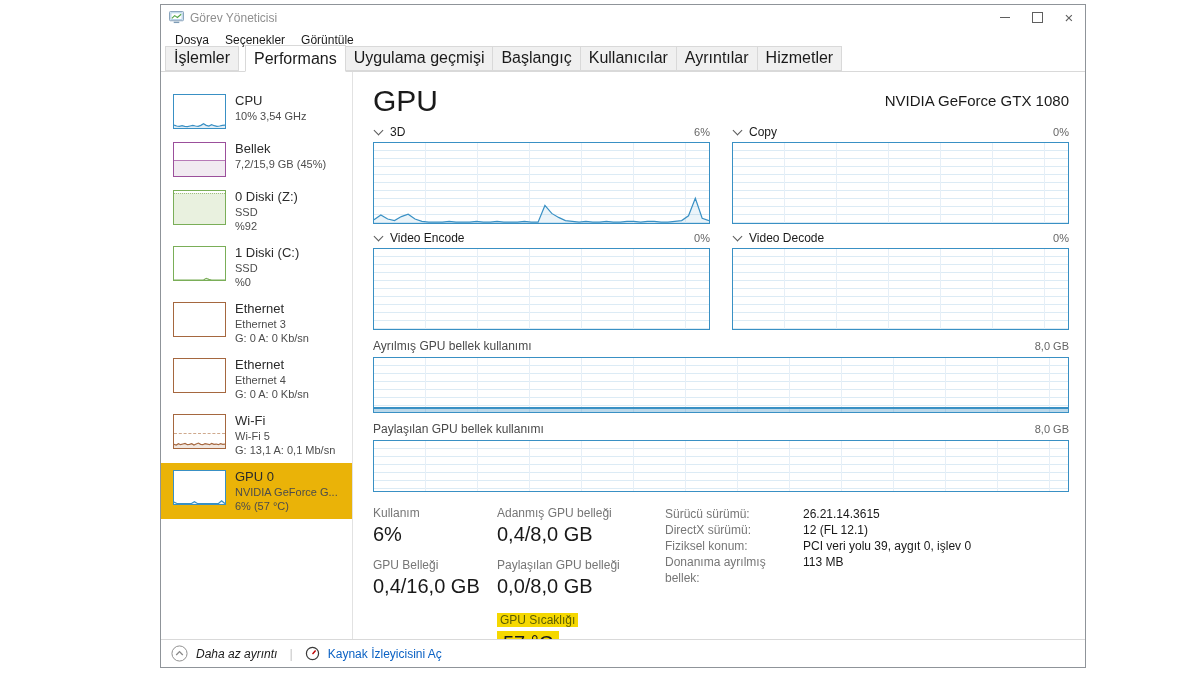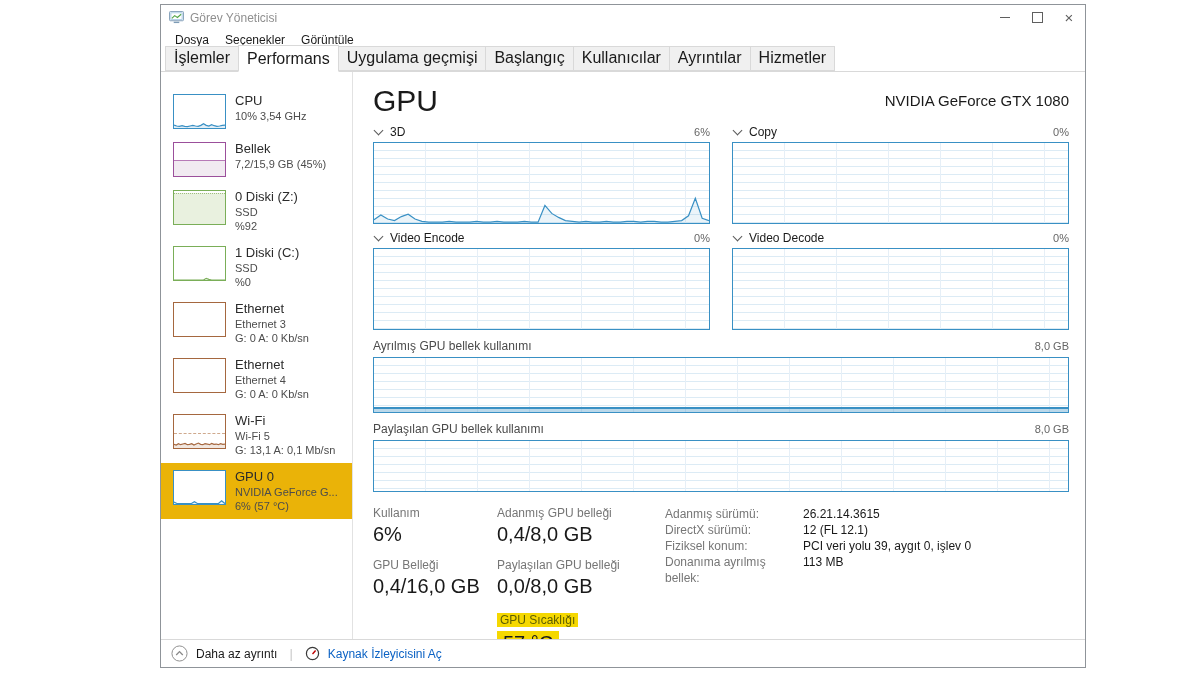--- a/index.html
+++ b/index.html
@@ -15,21 +15,21 @@
   .ctrl .min-glyph{display:block;width:10px;height:1px;background:#5f5f5f;}
   .ctrl .max-glyph{display:block;width:9px;height:9px;border:1px solid #5f5f5f;}
   .ctrl .close-glyph{font-size:15px;line-height:15px;color:#5f5f5f;}
   
   .menubar{height:19px;display:flex;align-items:center;padding-left:6px;flex-shrink:0;}
   .menu-item{font-size:12px;color:#1a1a1a;padding:0 8px;}
   
   .tabbar{height:22px;display:flex;align-items:flex-end;padding-left:4px;border-bottom:1px solid #d9d9d9;flex-shrink:0;}
   .tab{font-size:16px;color:#1a1a1a;background:#f0f0f0;border:1px solid #d9d9d9;
     padding:2px 8px 3px;margin-right:-1px;white-space:nowrap;position:relative;}
-  .tab.active{background:#fff;border-bottom-color:#fff;margin-bottom:-1px;padding-top:4px;z-index:2;}
+  .tab.active{background:#fff;border-bottom-color:#fff;margin-bottom:-1px;padding-top:4px;z-index:2;margin-left:7px;}
   
   .content{display:flex;flex:1;min-height:0;}
   .sidebar{width:191px;box-sizing:border-box;padding-top:15px;overflow:hidden;flex-shrink:0;}
   .side-item{display:flex;gap:9px;padding:5px 0 6px 12px;}
   .side-item.selected{background:#eab308;}
   .mini{width:51px;height:33px;border:1px solid var(--accent);background:#fff;position:relative;
     flex-shrink:0;margin-top:2px;overflow:hidden;}
   .mini.purple{border-color:var(--purple);}
   .mini.green{border-color:var(--green);}
   .mini.brown{border-color:var(--brown);}
@@ -69,21 +69,21 @@
   .stat-value{font-size:20px;color:#191919;margin-bottom:12px;}
   .details{font-size:12px;line-height:16px;color:#191919;}
   .detail-row{display:flex;}
   .detail-label{width:138px;color:#767676;flex-shrink:0;}
   .hl{background:var(--yellow);}
   .temp-label{display:inline-block;padding:0 3px;font-size:12px;color:#5d5d00;}
   .temp-value{display:inline-block;padding:1px 6px;font-size:20px;color:#191919;margin-top:3px;}
   
   .footer{height:27px;border-top:1px solid #d9d9d9;display:flex;align-items:center;
     padding-left:10px;gap:8px;flex-shrink:0;}
-  .footer-label{font-size:12px;color:#1a1a1a;}
+  .footer-label{font-size:12px;color:#1a1a1a;font-style:italic;}
   .footer-sep{color:#c9c9c9;font-size:13px;margin:0 4px;}
   .footer-link{font-size:12px;color:var(--link);}
   .chart svg,.mini svg{position:absolute;inset:0;width:100%;height:100%;}
 </style>
 </head>
 <body>
 
 <div class="stage">
   <div class="window">
 
@@ -300,21 +300,21 @@
           <div class="stat-col2">
             <div class="stat-label">Adanmış GPU belleği</div>
             <div class="stat-value">0,4/8,0 GB</div>
             <div class="stat-label">Paylaşılan GPU belleği</div>
             <div class="stat-value">0,0/8,0 GB</div>
             <div><span class="hl temp-label">GPU Sıcaklığı</span></div>
             <div><span class="hl temp-value">57 °C</span></div>
           </div>
           <div class="details">
             <div class="detail-row">
-              <span class="detail-label">Adanmış sürümü:</span>
+              <span class="detail-label">Sürücü sürümü:</span>
               <span>26.21.14.3615</span>
             </div>
             <div class="detail-row">
               <span class="detail-label">DirectX sürümü:</span>
               <span>12 (FL 12.1)</span>
             </div>
             <div class="detail-row">
               <span class="detail-label">Fiziksel konum:</span>
               <span>PCI veri yolu 39, aygıt 0, işlev 0</span>
             </div>

